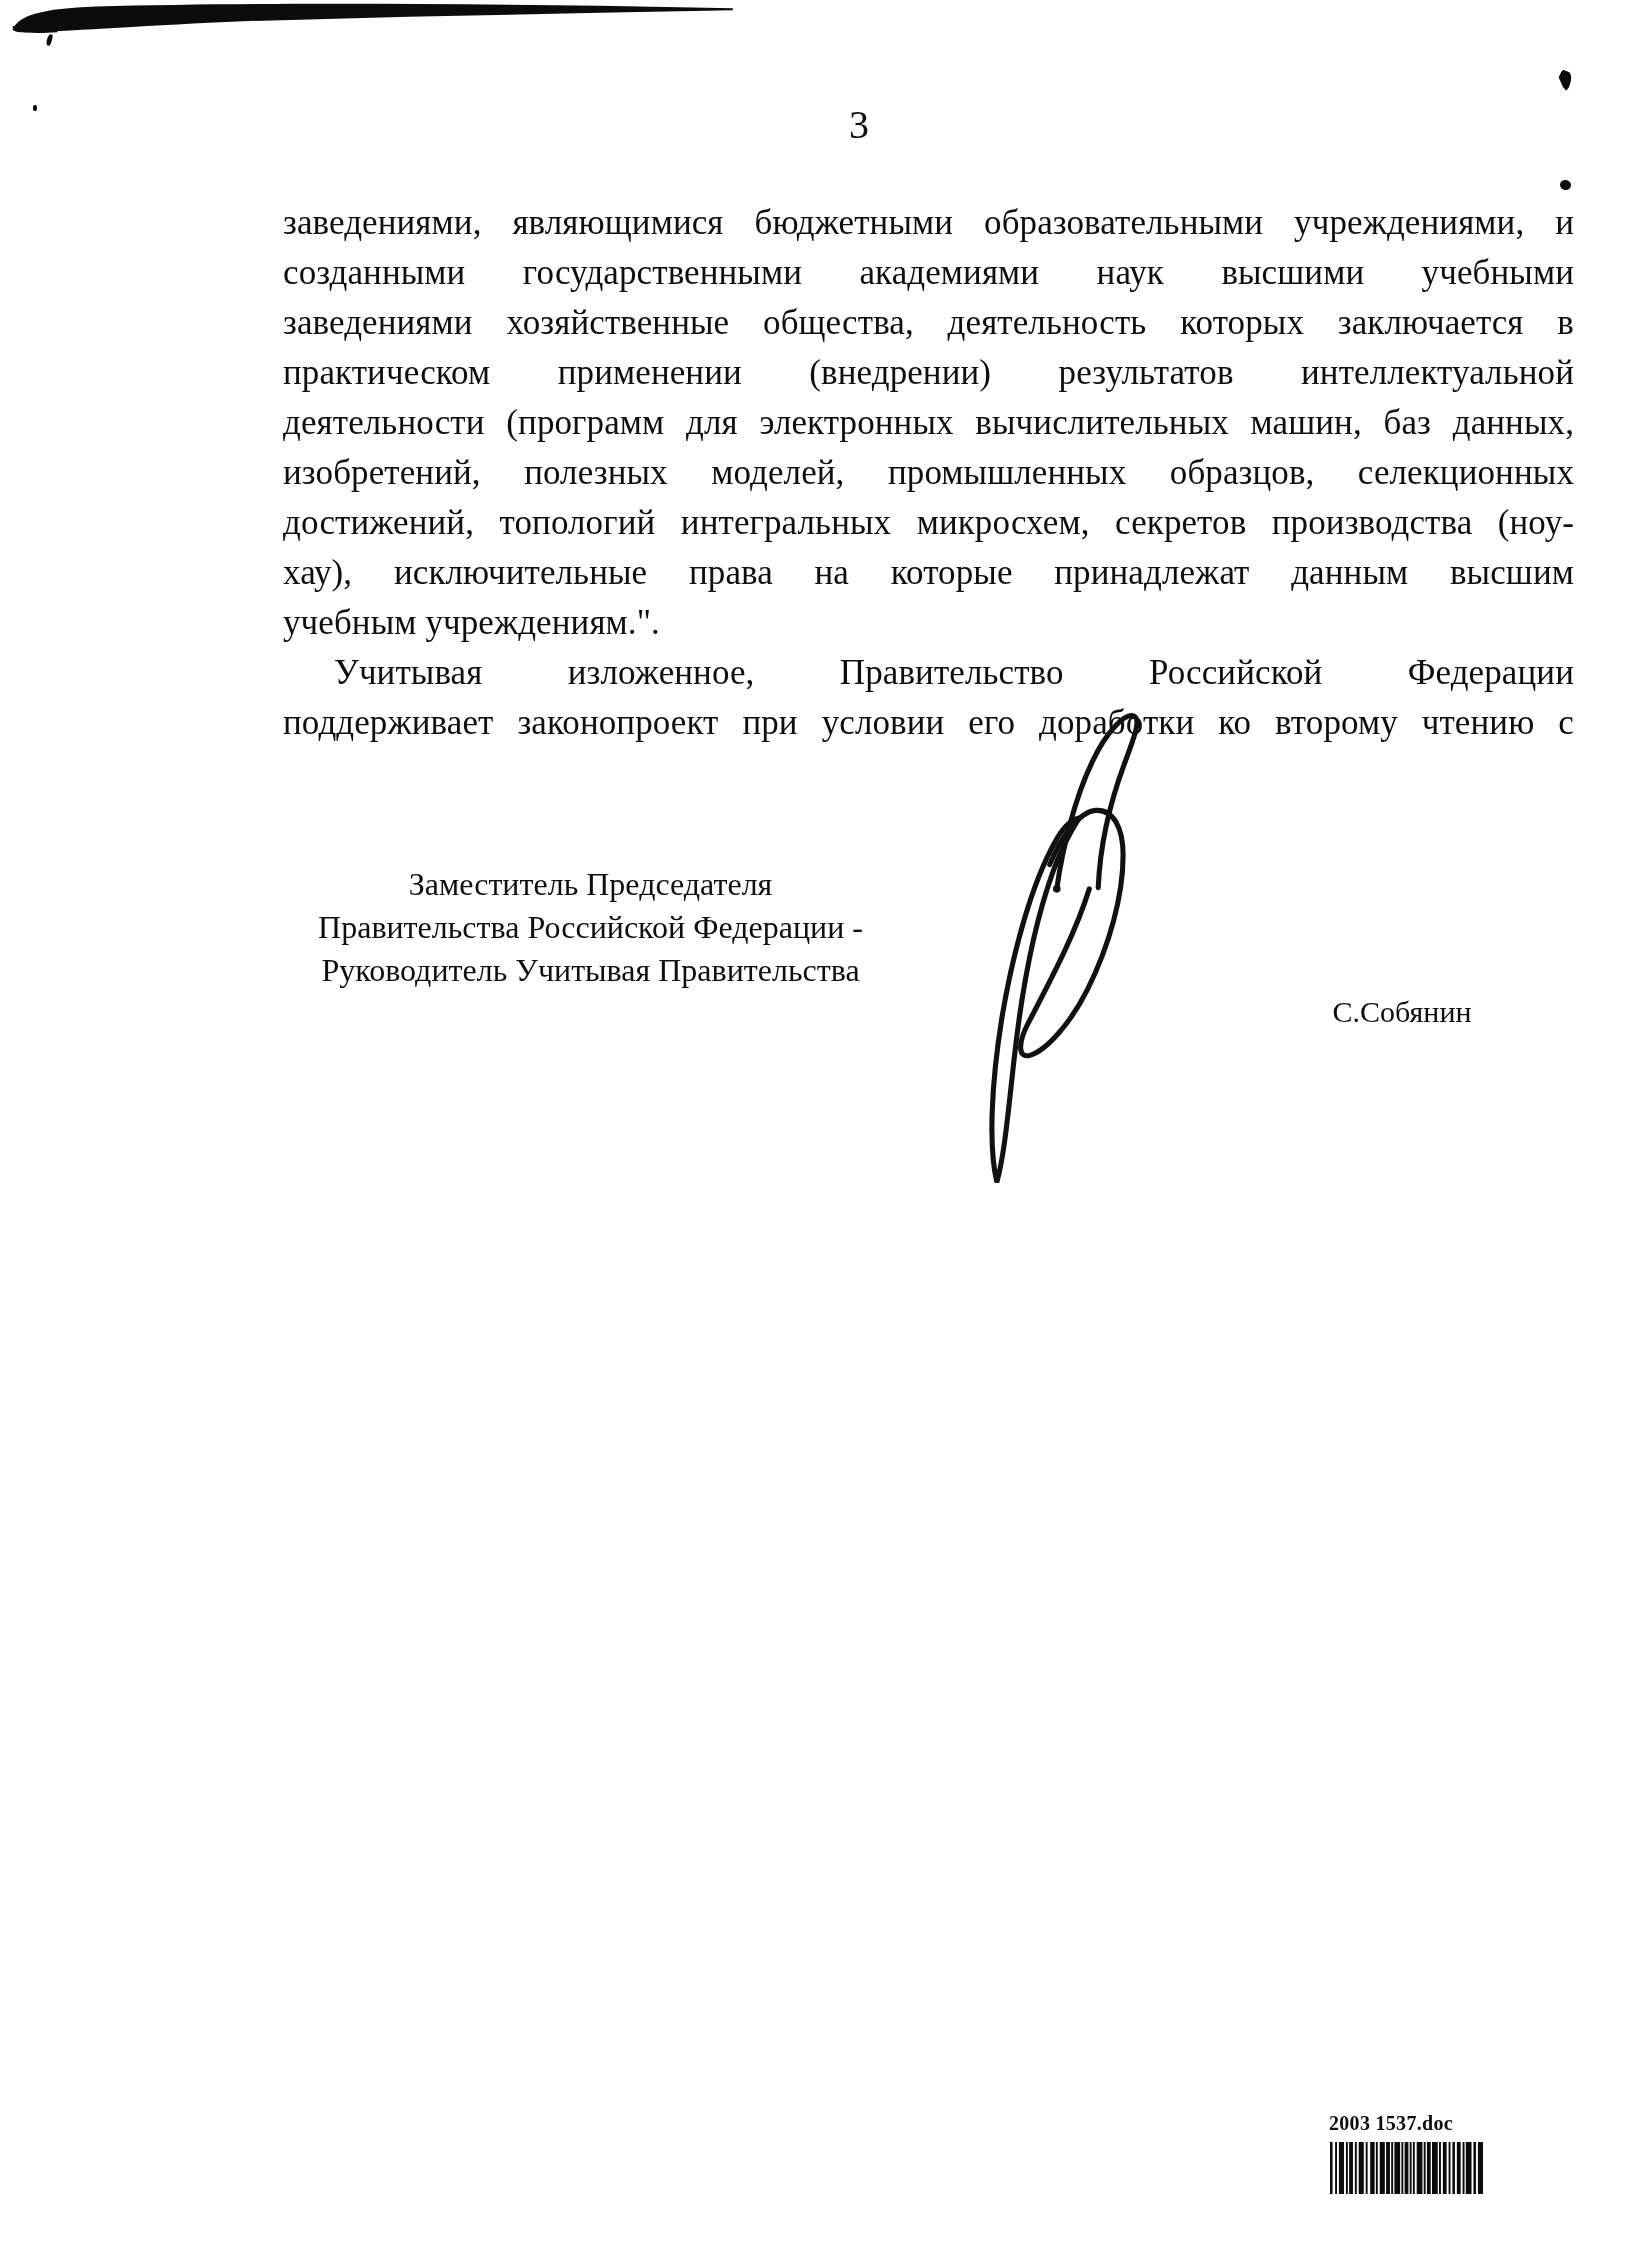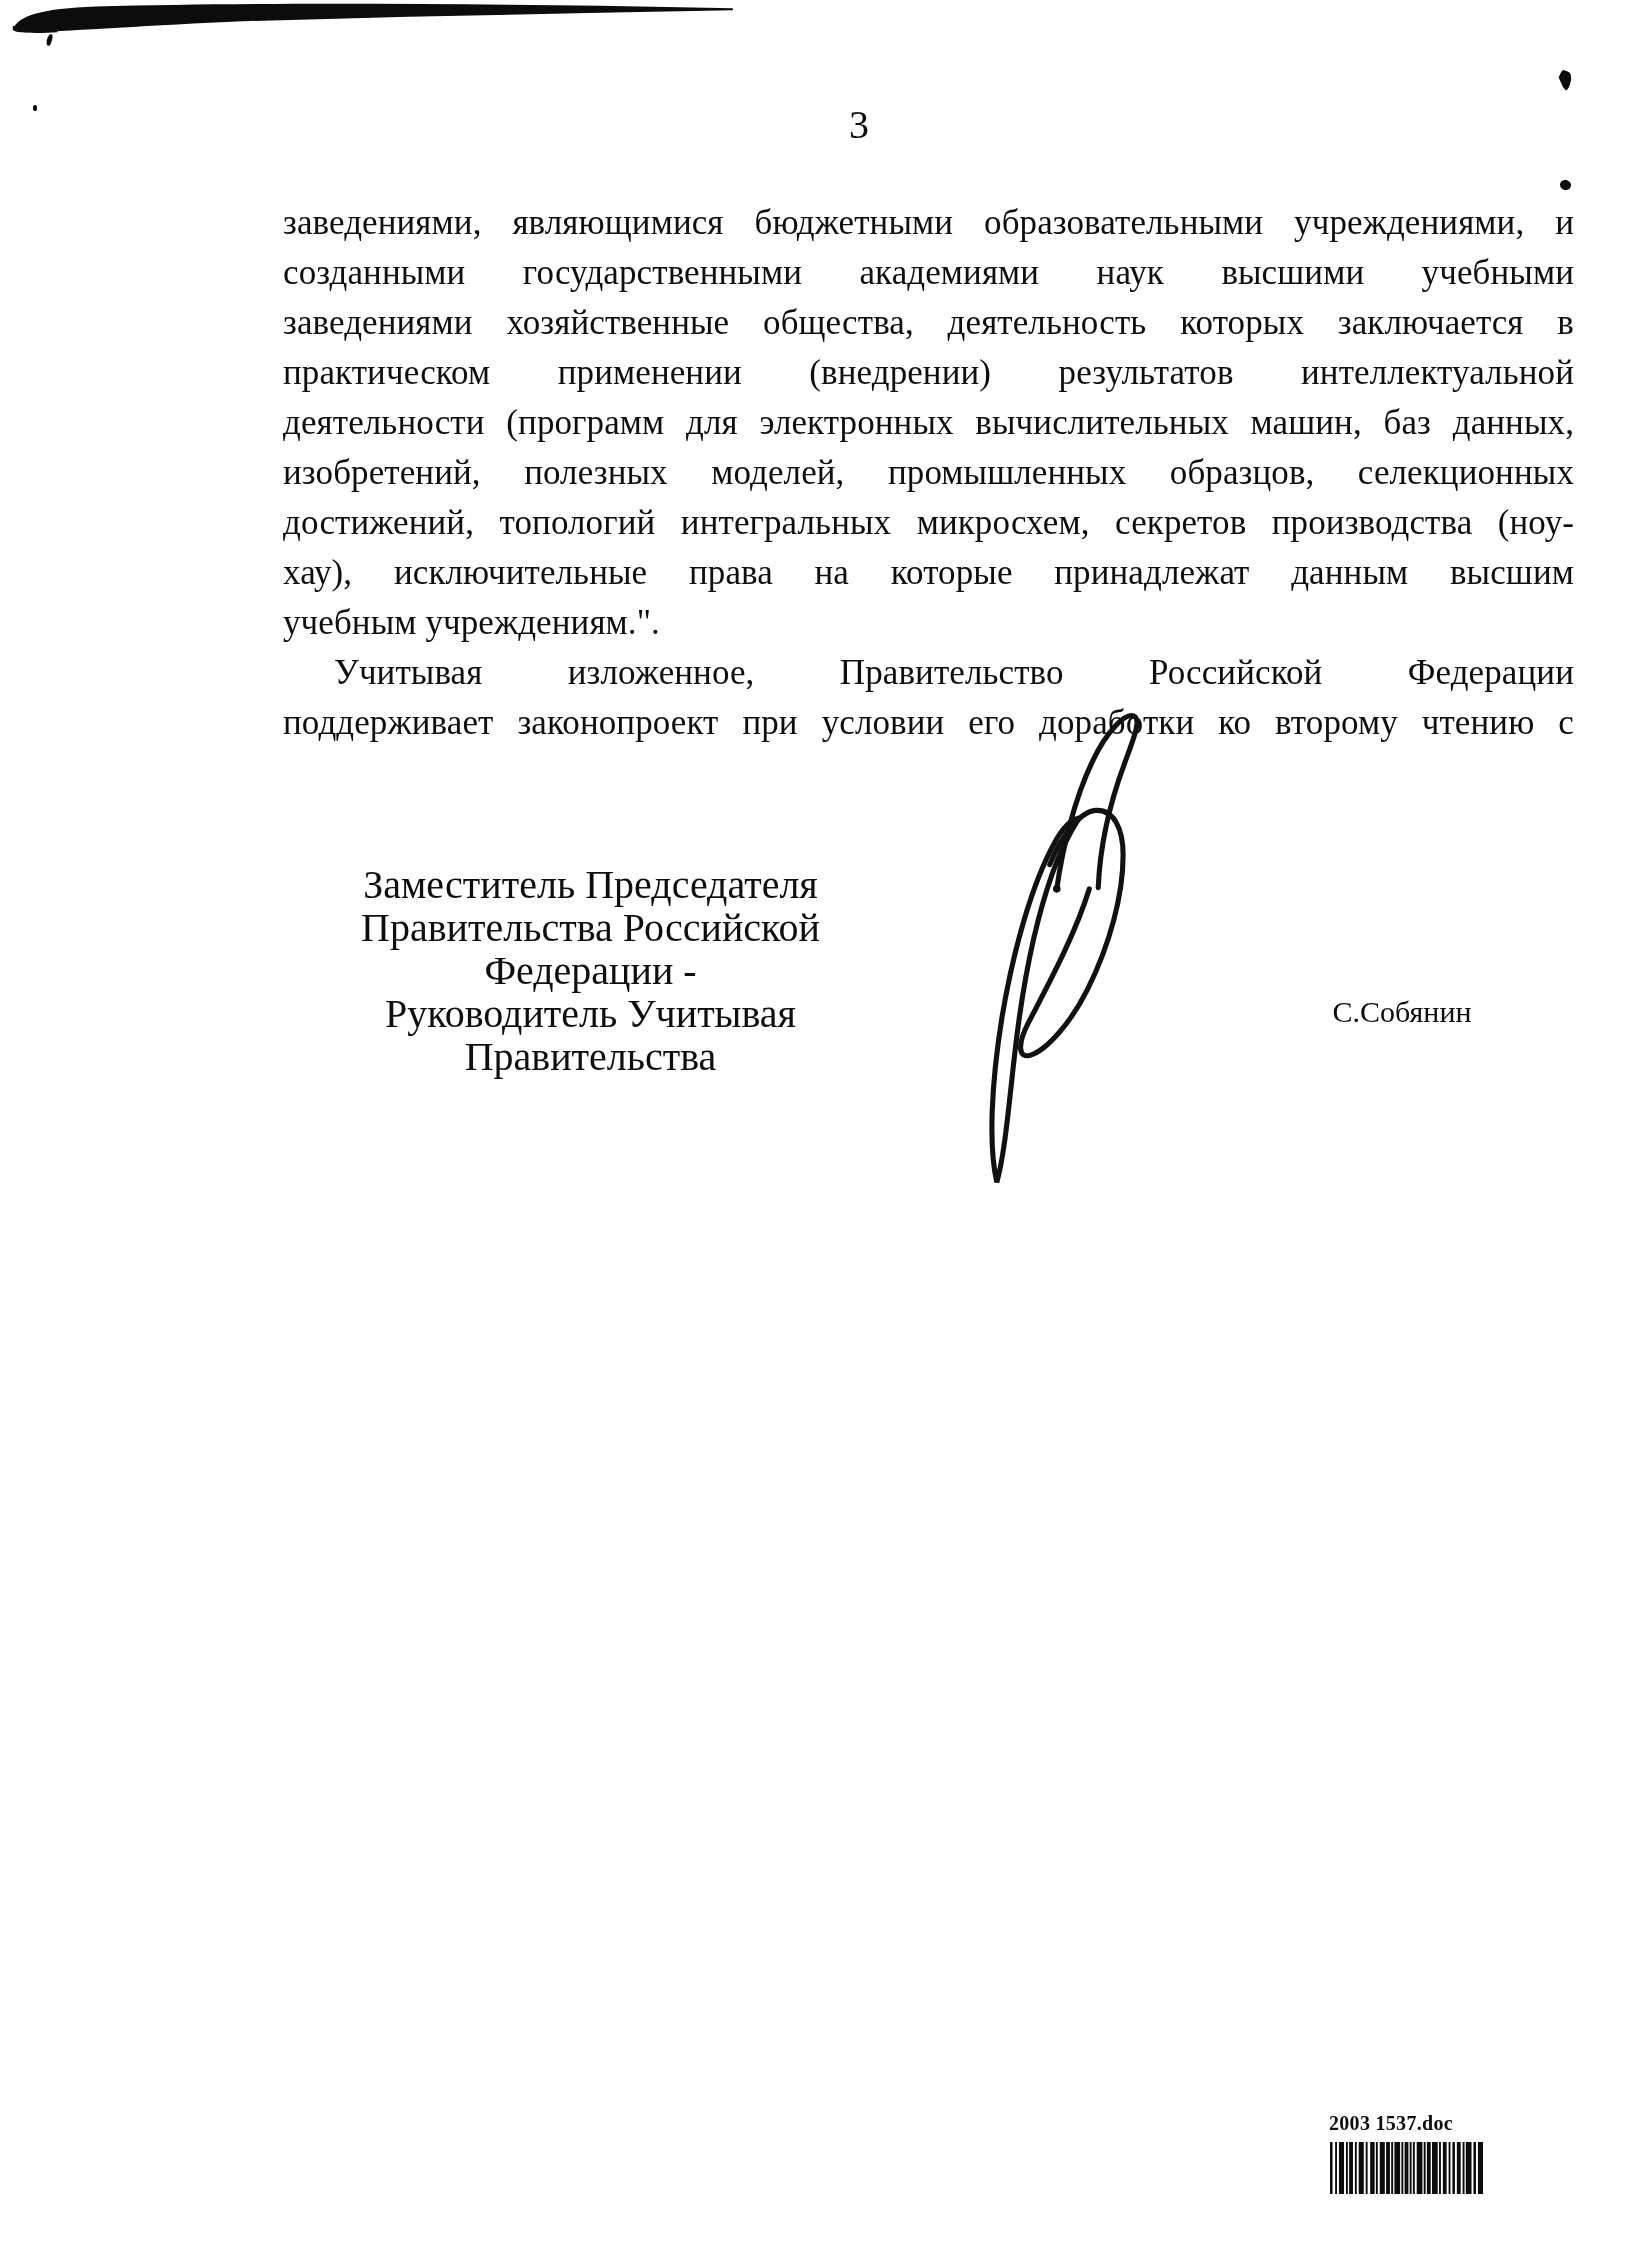--- a/index.html
+++ b/index.html
@@ -61,21 +61,21 @@
   }
   .tline.indent {
     padding-left: 51px;
   }
 
   .sig-block {
     position: absolute;
     left: 268px; top: 863px;
     width: 645px;
     text-align: center;
-    font-size: 40px;
+    font-size: 32px;
     line-height: 43px;
   }
 
   .signer-name {
     position: absolute;
     left: 1277px; top: 991px;
     width: 250px;
     text-align: center;
     font-size: 30px;
     line-height: 41px;

